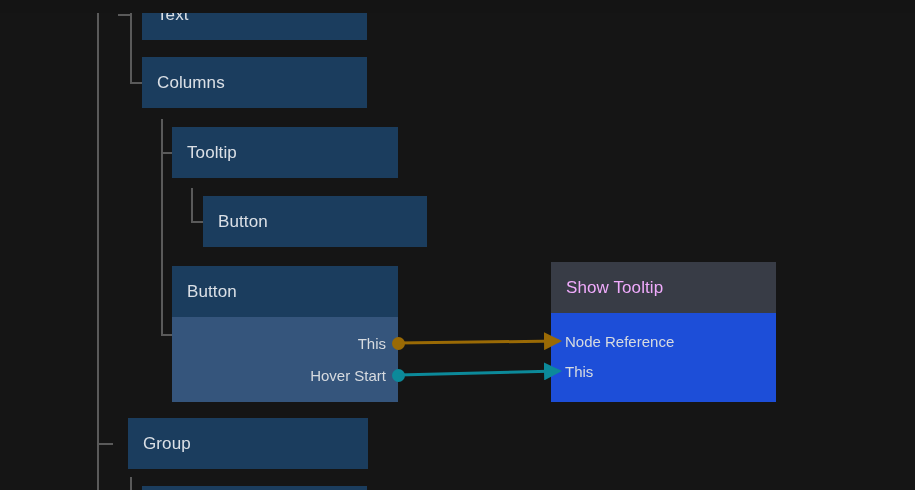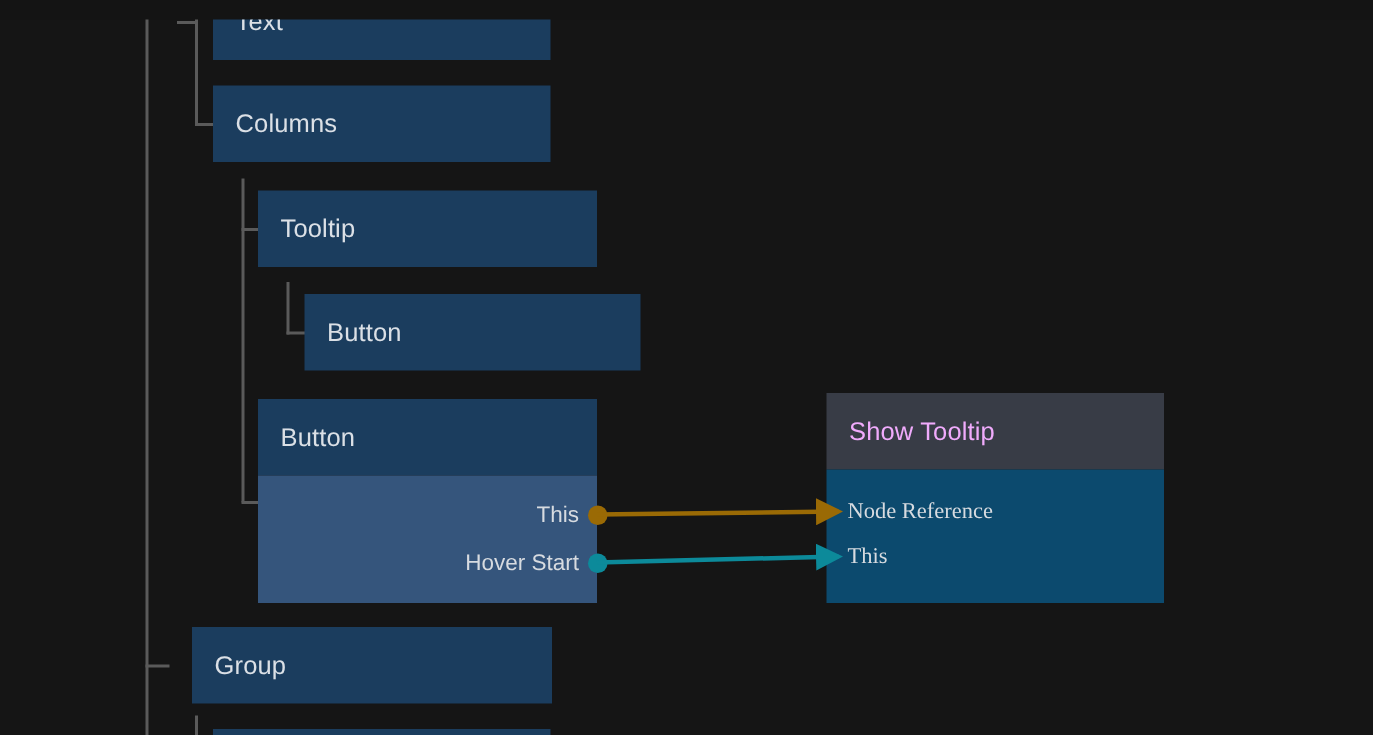--- a/index.html
+++ b/index.html
@@ -45,21 +45,21 @@
     width: 100%;
     position: relative;
   }
 
   
   .node.widget .node-header { background: #1b3d5e; color: #dbe0e6; }
   .node.widget .node-body   { background: #35557c; }
 
   
   .node.action .node-header { background: #383c46; color: #f0abfc; }
-  .node.action .node-body   { background: #0c4a6e; font-family: Liberation Serif, serif; }
+  .node.action .node-body   { background: #1d4ed8; }
 
   
   .port {
     position: absolute;
     height: 20px;
     display: flex;
     align-items: center;
     font-size: 15px;
     color: #d7dbe0;
     white-space: nowrap;

